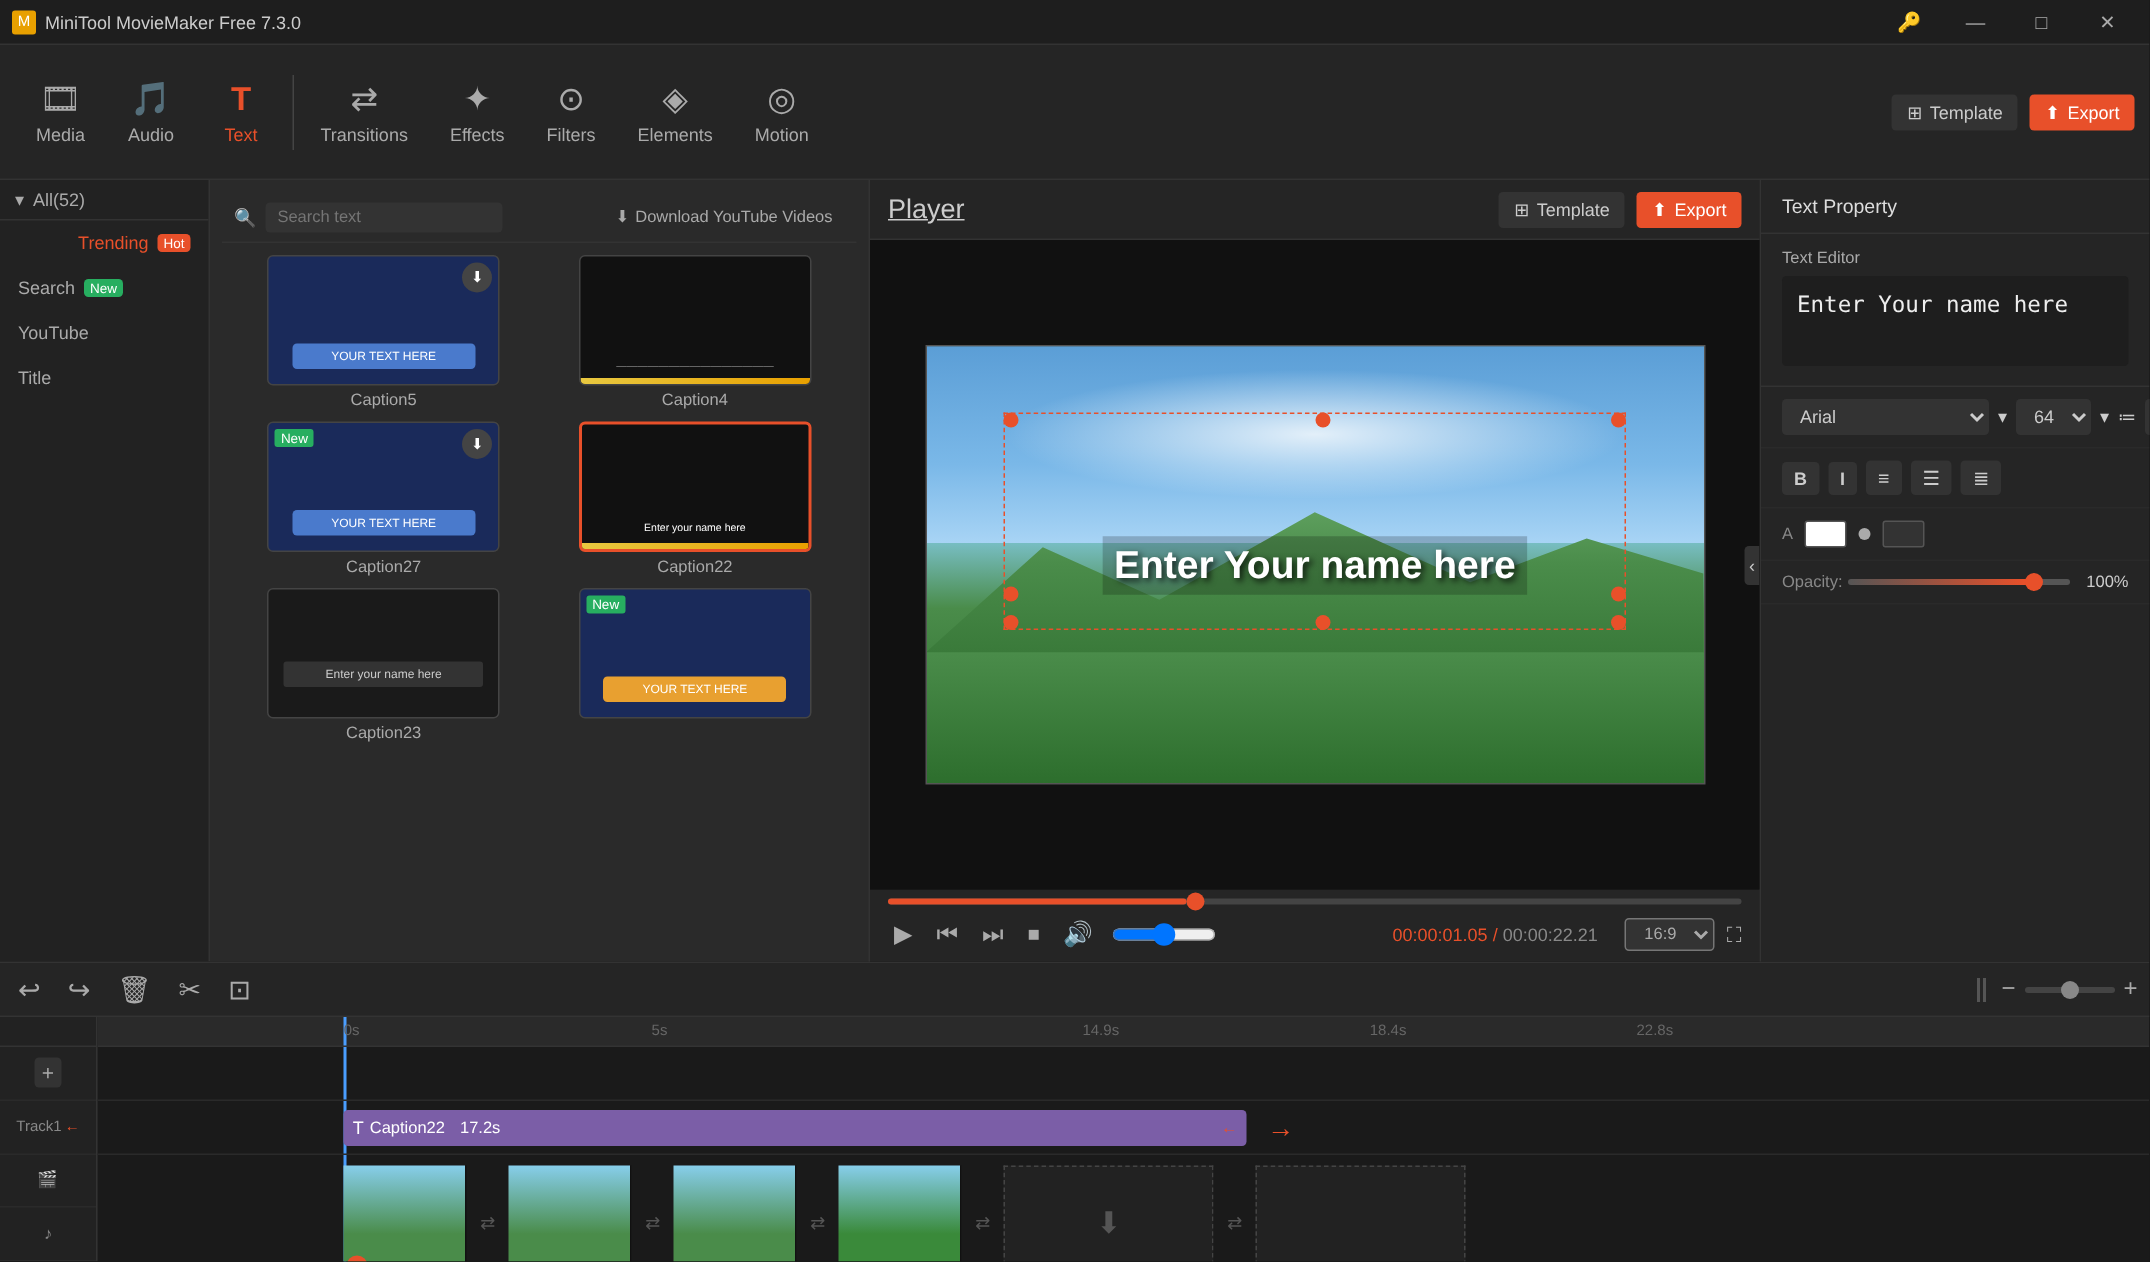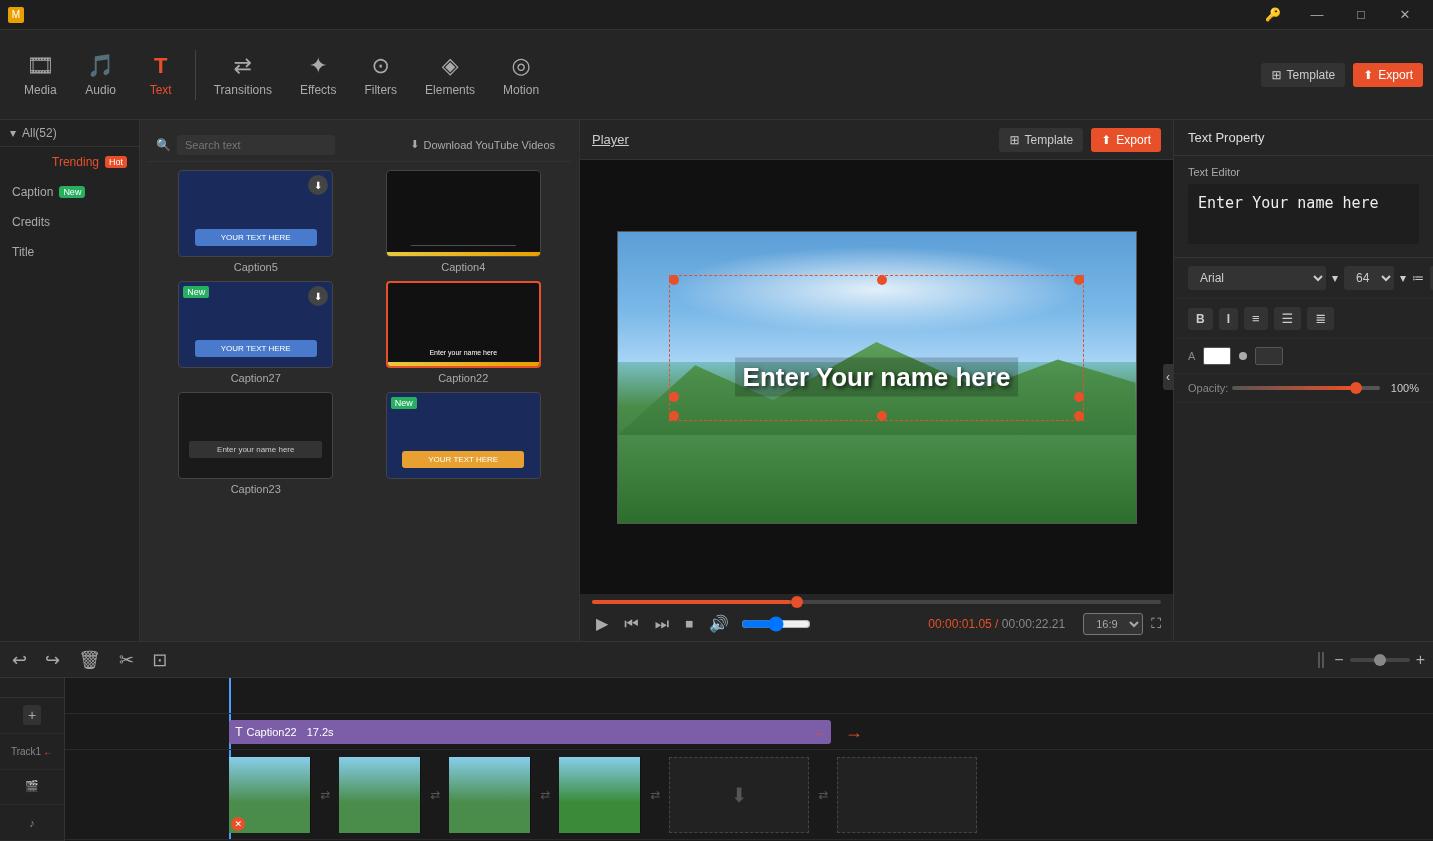--- a/index.html
+++ b/index.html
@@ -71,21 +71,21 @@
       width: 155px; height: 87px; background: #1a1a1a; border-radius: 4px;
       display: flex; align-items: center; justify-content: center;
       font-size: 10px; color: #666; border: 1px solid #444; overflow: hidden; position: relative;
     }
     .template-thumb .new-badge { position: absolute; top: 4px; left: 4px; background: #27ae60; color: #fff; font-size: 9px; padding: 1px 4px; border-radius: 2px; }
     .template-name { font-size: 11px; color: #aaa; }
 
     
     #player-area { flex: 1; background: #1a1a1a; display: flex; flex-direction: column; }
     #player-header { height: 40px; display: flex; align-items: center; padding: 0 12px; background: #252525; border-bottom: 1px solid #333; }
-    #player-header .player-title { font-size: 13px; color: #ccc; flex: 1; text-decoration: underline; }
+    #player-header .player-title { font-size: 18px; color: #ccc; flex: 1; text-decoration: underline; }
     .header-btn { display: flex; align-items: center; gap: 5px; padding: 5px 10px; background: #333; border-radius: 3px; cursor: pointer; font-size: 12px; color: #ccc; margin-left: 8px; }
 
     #video-container { flex: 1; background: #111; position: relative; display: flex; align-items: center; justify-content: center; overflow: hidden; }
     #video-preview { width: 520px; height: 293px; background: linear-gradient(180deg, #87CEEB 0%, #87CEEB 40%, #4a8c4a 60%, #3a7a3a 80%, #2d6e2d 100%); position: relative; border: 1px solid #555; }
     .video-mountain { position: absolute; top: 30%; left: 0; right: 0; height: 40%; background: linear-gradient(180deg, #6aab6a 0%, #4a8c4a 50%, #3a7a3a 100%); clip-path: polygon(0% 100%, 15% 40%, 30% 70%, 50% 20%, 70% 60%, 85% 35%, 100% 55%, 100% 100%); }
     .video-sky { position: absolute; top: 0; left: 0; right: 0; height: 45%; background: linear-gradient(180deg, #5b9ed6 0%, #7ab8e8 60%, #a8d4f5 100%); }
     .video-clouds { position: absolute; top: 5%; left: 10%; width: 80%; height: 30%; background: radial-gradient(ellipse, rgba(255,255,255,0.8) 0%, transparent 70%); }
     .video-text-overlay { position: absolute; top: 50%; left: 50%; transform: translate(-50%, -50%); color: #fff; font-size: 26px; font-weight: bold; text-shadow: 2px 2px 4px rgba(0,0,0,0.8); white-space: nowrap; border: 1px dashed #e8502a; padding: 4px 8px; }
     .video-corner { position: absolute; width: 10px; height: 10px; background: #e8502a; border-radius: 50%; }
     .video-controls-bar { background: #252525; padding: 6px 12px; }
@@ -158,20 +158,21 @@
     .clip-x { position: absolute; bottom: 2px; left: 2px; width: 14px; height: 14px; background: #e8502a; border-radius: 50%; display: flex; align-items: center; justify-content: center; font-size: 9px; color: #fff; }
 
     
     .transition-icon { width: 28px; height: 76px; background: #1a1a1a; display: flex; align-items: center; justify-content: center; color: #555; font-size: 12px; }
   </style>
 </head>
 <body>
 
 <div id="titlebar">
   <div class="app-icon">M</div>
+  <span class="app-title">MiniTool MovieMaker Free 7.3.0</span>
   <div class="win-controls">
     <div class="win-btn key-icon">🔑</div>
     <div class="win-btn">—</div>
     <div class="win-btn">□</div>
     <div class="win-btn close">✕</div>
   </div>
 </div>
 
 <div id="toolbar">
   <div class="toolbar-item">
@@ -228,25 +229,25 @@
       <div id="left-sidebar">
         <div class="all-count">
           <span>▾</span>
           <span>All(52)</span>
         </div>
         <div class="sidebar-item active">
           <span>Trending</span>
           <span class="badge">Hot</span>
         </div>
         <div class="sidebar-item">
-          <span>Caption</span>
+          <span>Search</span>
           <span class="badge-new">New</span>
         </div>
         <div class="sidebar-item">
-          <span>Credits</span>
+          <span>YouTube</span>
         </div>
         <div class="sidebar-item">
           <span>Title</span>
         </div>
       </div>
 
       <div id="templates-area">
         <div id="search-bar">
           <span>🔍</span>
           <input type="text" placeholder="Search text" style="">
@@ -484,20 +485,28 @@
       <div class="track-label" style="height:90px;">
         <span>🎬</span>
       </div>
       <div class="track-label" style="height:50px;">
         <span>♪</span>
       </div>
     </div>
 
     <div id="timeline-tracks">
 
+      <div class="time-ruler">
+        <div class="time-line-cursor"></div>
+        <span class="time-mark" style="left:12%;">0s</span>
+        <span class="time-mark" style="left:27%;">5s</span>
+        <span class="time-mark" style="left:48%;">14.9s</span>
+        <span class="time-mark" style="left:62%;">18.4s</span>
+        <span class="time-mark" style="left:75%;">22.8s</span>
+      </div>
 
       <div class="track-row" style="height:36px;">
         <div class="time-line-cursor"></div>
       </div>
 
       <div class="track-row" style="height:36px;position:relative;">
         <div class="time-line-cursor"></div>
         <div class="caption-clip">
           <span class="clip-icon">T</span>
           <span>Caption22</span>

